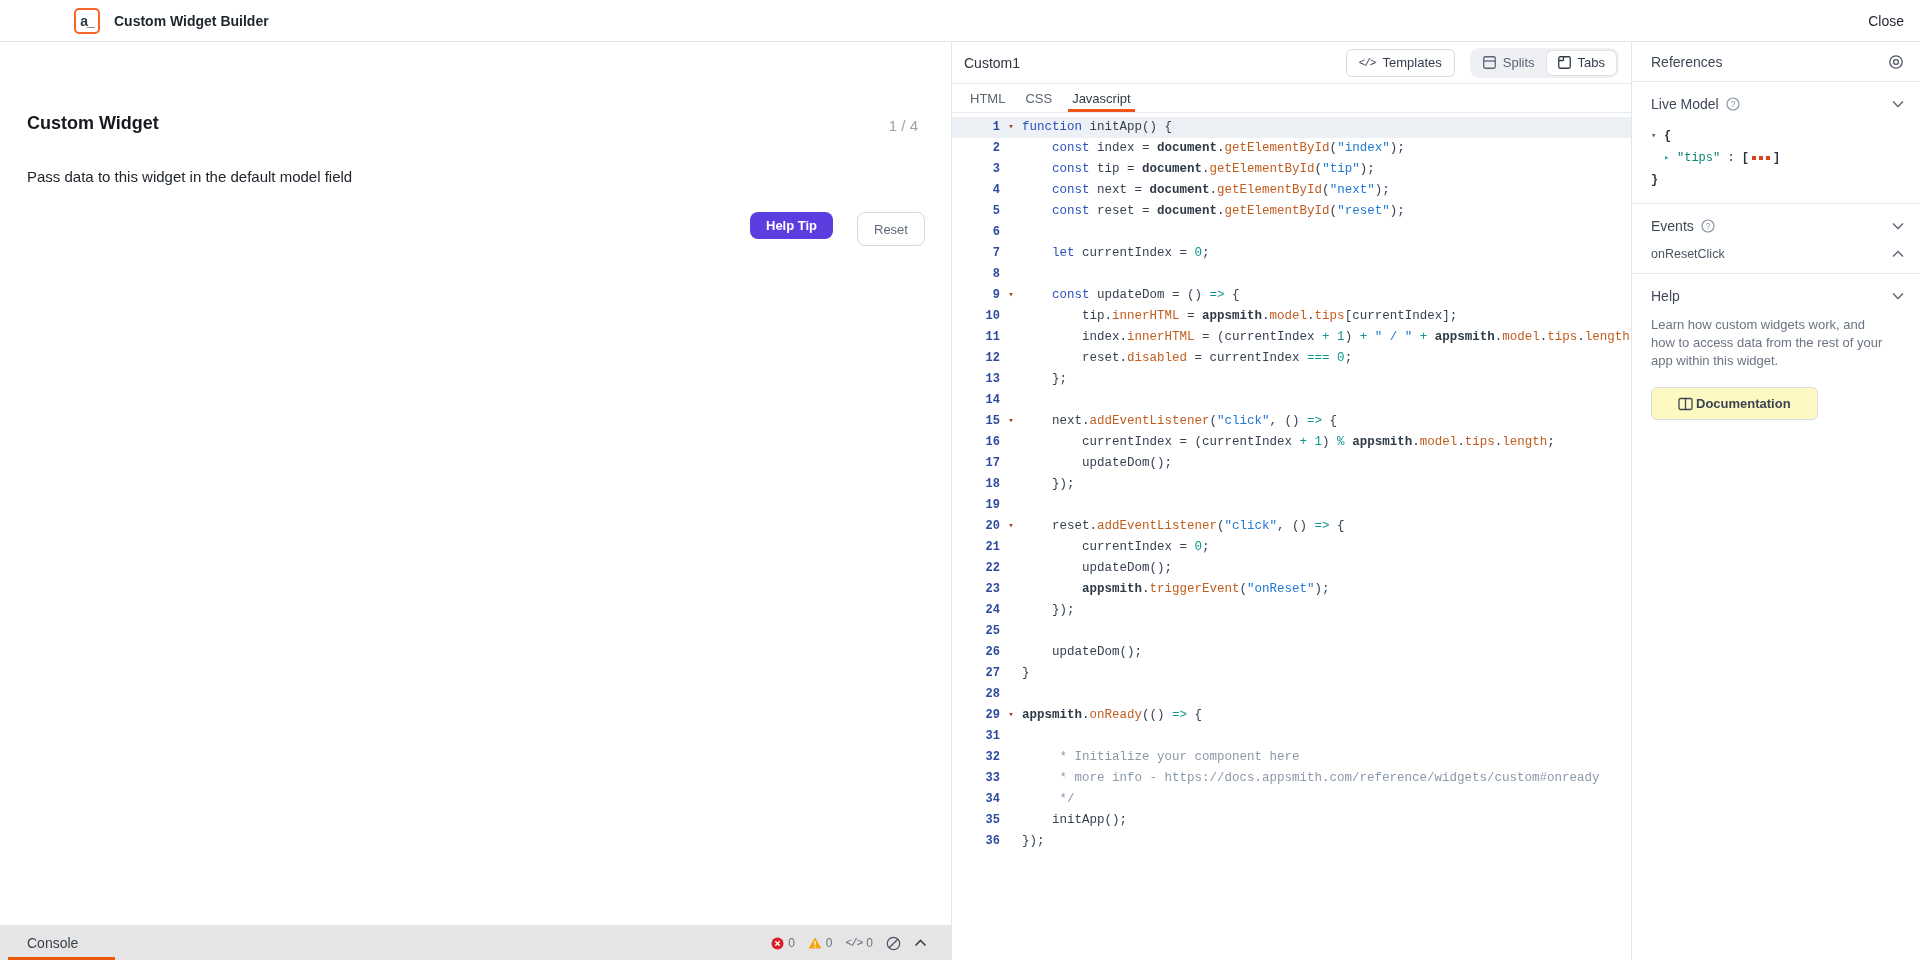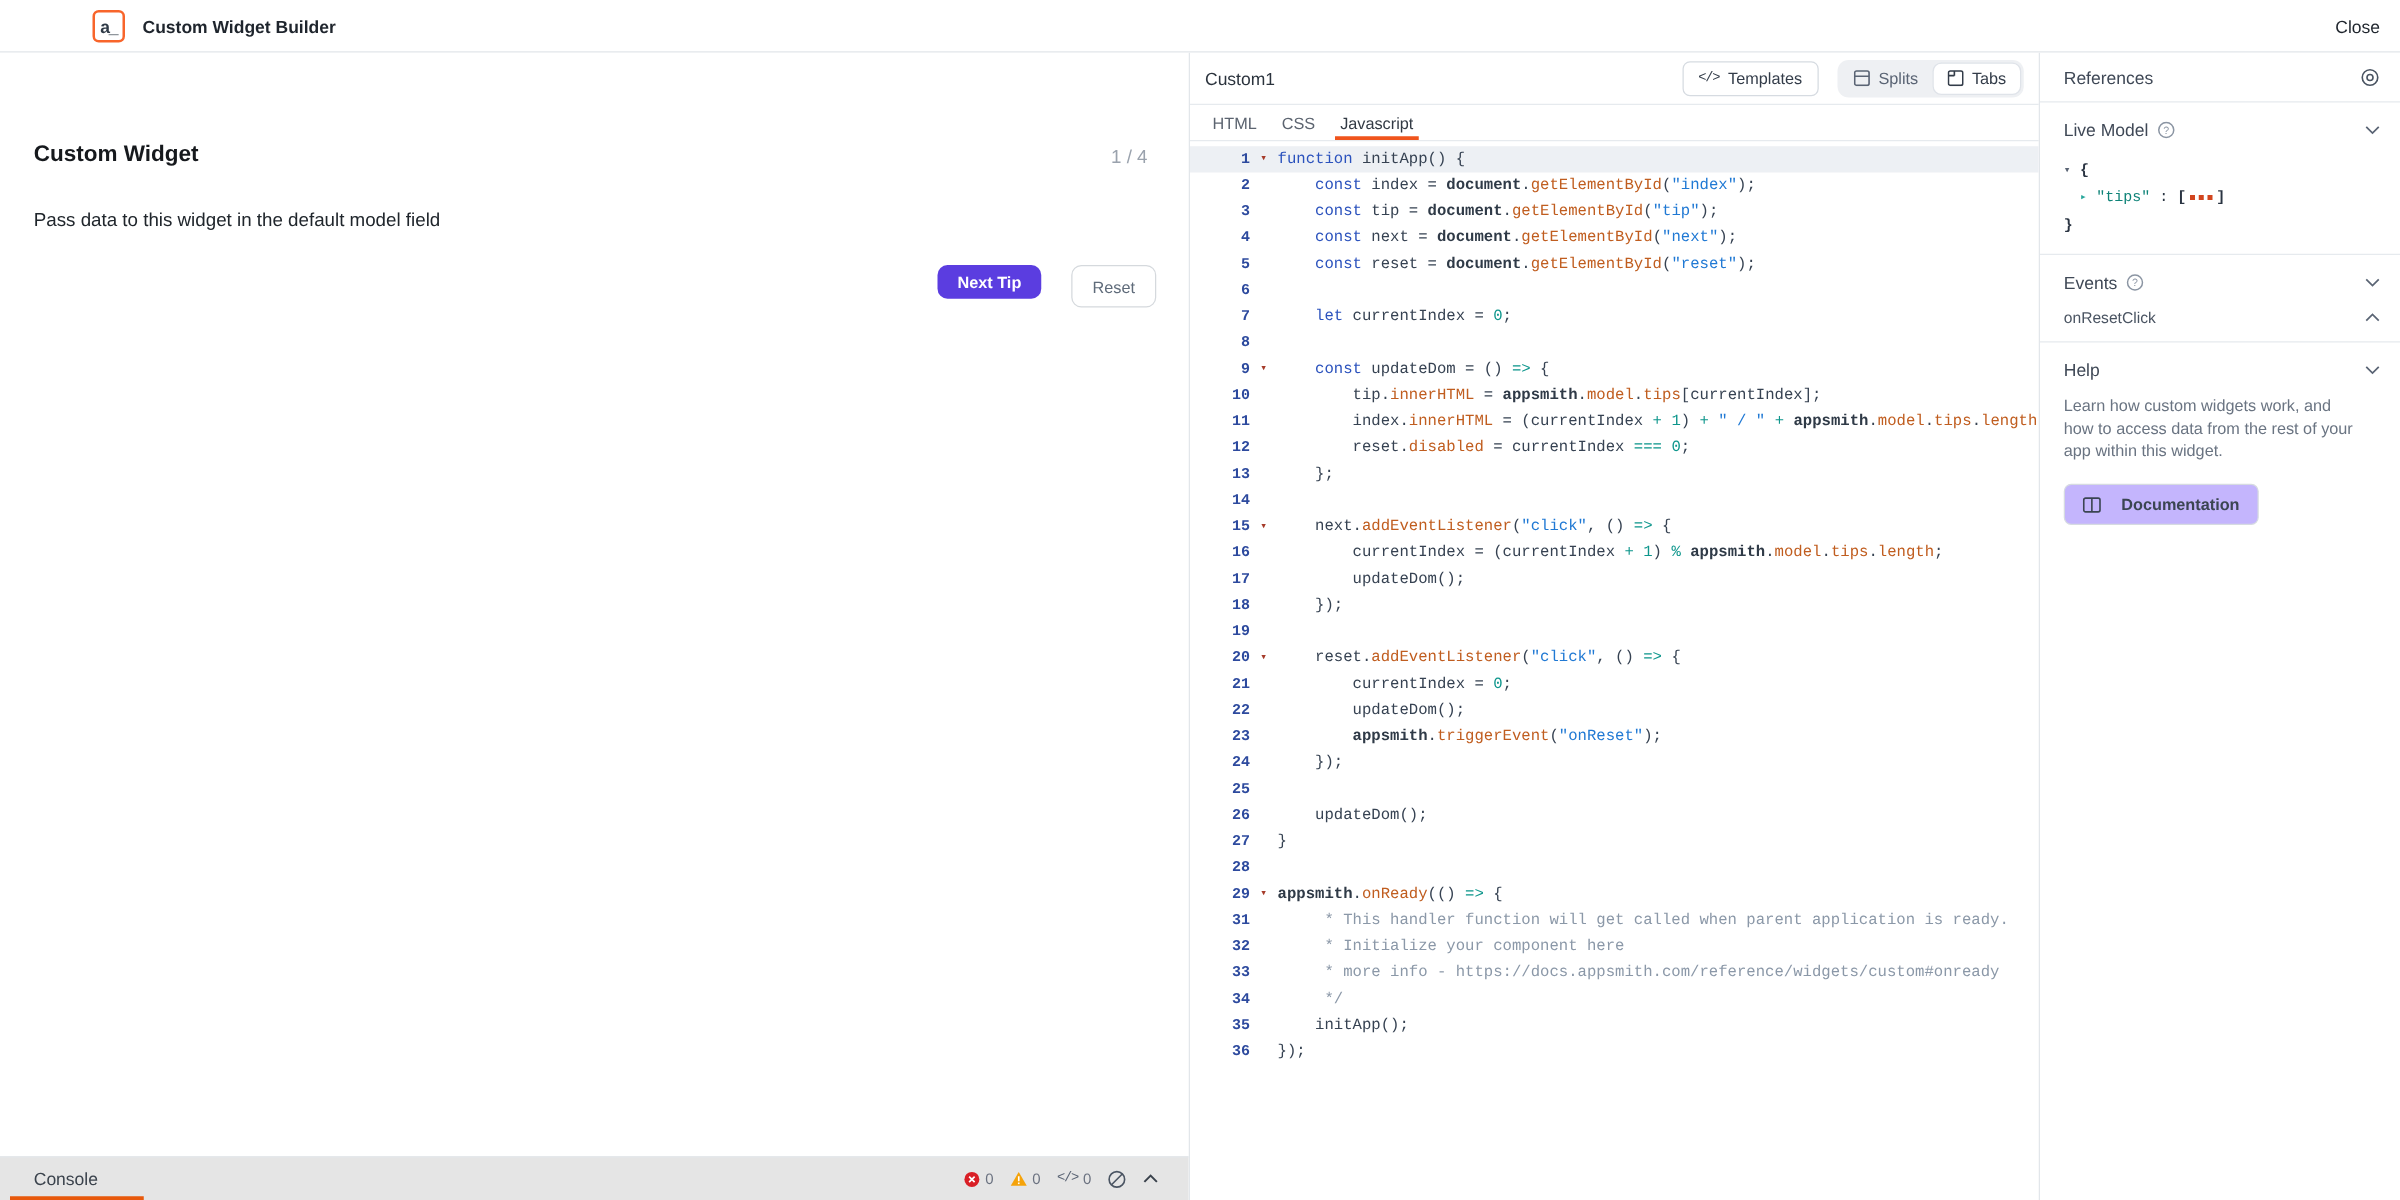--- a/index.html
+++ b/index.html
@@ -109,41 +109,41 @@
   .json-arrow.teal { color:#26a69a; }
   .json-indent { width:13px; }
   .json-brace { font-weight:bold; color:#2a3442; }
   .json-key { color:#0f8378; }
   .json-dots { display:inline-flex; align-items:center; gap:3px; margin:0 3px; }
   .json-dots i { width:4px; height:4px; background:#d2451e; display:inline-block; }
   .event-item { display:flex; align-items:center; justify-content:space-between; margin-top:13px; }
   .event-name { font-size:12.5px; color:#4a5462; }
   .help-text { margin-top:12px; font-size:13px; line-height:18px; color:#6a7482; width:240px; }
   .doc-btn {
-    margin-top:17px; height:33px; padding:0 14px; border:1px solid #d6dbe1; border-radius:6px;
-    display:inline-flex; align-items:center; gap:16px; font-size:13px; font-weight:600; color:#3b4552;
-    background:#c4b5fd; cursor:pointer; font-family:"Liberation Sans", sans-serif;
+    margin-top:17px; height:33px; padding:0 26px; border:1px solid #d6dbe1; border-radius:6px;
+    display:inline-flex; align-items:center; gap:3px; font-size:13px; font-weight:600; color:#3b4552;
+    background:#fef9c3; cursor:pointer; font-family:"Liberation Sans", sans-serif;
   }
   .icon { display:inline-flex; align-items:center; justify-content:center; }
   svg { display:block; }
 </style>
 </head>
 <body>
 
 <div class="topbar">
   <div class="logo">a_</div>
   <div class="topbar-title">Custom Widget Builder</div>
   <div class="close-btn">Close</div>
 </div>
 
 <div class="left-panel">
   <div class="widget-title">Custom Widget</div>
   <div class="widget-counter">1 / 4</div>
   <div class="widget-desc">Pass data to this widget in the default model field</div>
-  <button class="btn-primary">Next Tip</button>
+  <button class="btn-primary">Help Tip</button>
   <button class="btn-outline">Reset</button>
 
   <div class="console-bar">
     <span class="console-label">Console</span>
     <span class="console-underline"></span>
     <div class="console-right">
       <span class="cnt-group">
         <span class="icon">
           <svg width="13" height="13" viewBox="0 0 13 13">
               <circle cx="6.5" cy="6.5" r="6" fill="#d91f26"></circle>
@@ -242,21 +242,21 @@
         <div class="code-line"><span class="ln">20</span><span class="fold">▾</span><span class="code-text"><span class="tk-pl">    reset.</span><span class="tk-prop">addEventListener</span><span class="tk-pl">(</span><span class="tk-str">"click"</span><span class="tk-pl">, () </span><span class="tk-op">=&gt;</span><span class="tk-pl"> {</span></span></div>
         <div class="code-line"><span class="ln">21</span><span class="fold"></span><span class="code-text"><span class="tk-pl">        currentIndex = </span><span class="tk-num">0</span><span class="tk-pl">;</span></span></div>
         <div class="code-line"><span class="ln">22</span><span class="fold"></span><span class="code-text"><span class="tk-pl">        updateDom();</span></span></div>
         <div class="code-line"><span class="ln">23</span><span class="fold"></span><span class="code-text"><span class="tk-pl">        </span><span class="tk-bold">appsmith</span><span class="tk-pl">.</span><span class="tk-prop">triggerEvent</span><span class="tk-pl">(</span><span class="tk-str">"onReset"</span><span class="tk-pl">);</span></span></div>
         <div class="code-line"><span class="ln">24</span><span class="fold"></span><span class="code-text"><span class="tk-pl">    });</span></span></div>
         <div class="code-line"><span class="ln">25</span><span class="fold"></span><span class="code-text"></span></div>
         <div class="code-line"><span class="ln">26</span><span class="fold"></span><span class="code-text"><span class="tk-pl">    updateDom();</span></span></div>
         <div class="code-line"><span class="ln">27</span><span class="fold"></span><span class="code-text"><span class="tk-pl">}</span></span></div>
         <div class="code-line"><span class="ln">28</span><span class="fold"></span><span class="code-text"></span></div>
         <div class="code-line"><span class="ln">29</span><span class="fold">▾</span><span class="code-text"><span class="tk-bold">appsmith</span><span class="tk-pl">.</span><span class="tk-prop">onReady</span><span class="tk-pl">(() </span><span class="tk-op">=&gt;</span><span class="tk-pl"> {</span></span></div>
-        <div class="code-line"><span class="ln">31</span><span class="fold"></span><span class="code-text"><span class="tk-com">     * This handler function will get called when parent application is ready.</span></span></div>
+        <div class="code-line"><span class="ln">31</span><span class="fold"></span></div>
         <div class="code-line"><span class="ln">32</span><span class="fold"></span><span class="code-text"><span class="tk-com">     * Initialize your component here</span></span></div>
         <div class="code-line"><span class="ln">33</span><span class="fold"></span><span class="code-text"><span class="tk-com">     * more info - https://docs.appsmith.com/reference/widgets/custom#onready</span></span></div>
         <div class="code-line"><span class="ln">34</span><span class="fold"></span><span class="code-text"><span class="tk-com">     */</span></span></div>
         <div class="code-line"><span class="ln">35</span><span class="fold"></span><span class="code-text"><span class="tk-pl">    initApp();</span></span></div>
         <div class="code-line"><span class="ln">36</span><span class="fold"></span><span class="code-text"><span class="tk-pl">});</span></span></div>
       </div>
   </div>
 </div>
 
 <div class="right-panel">

